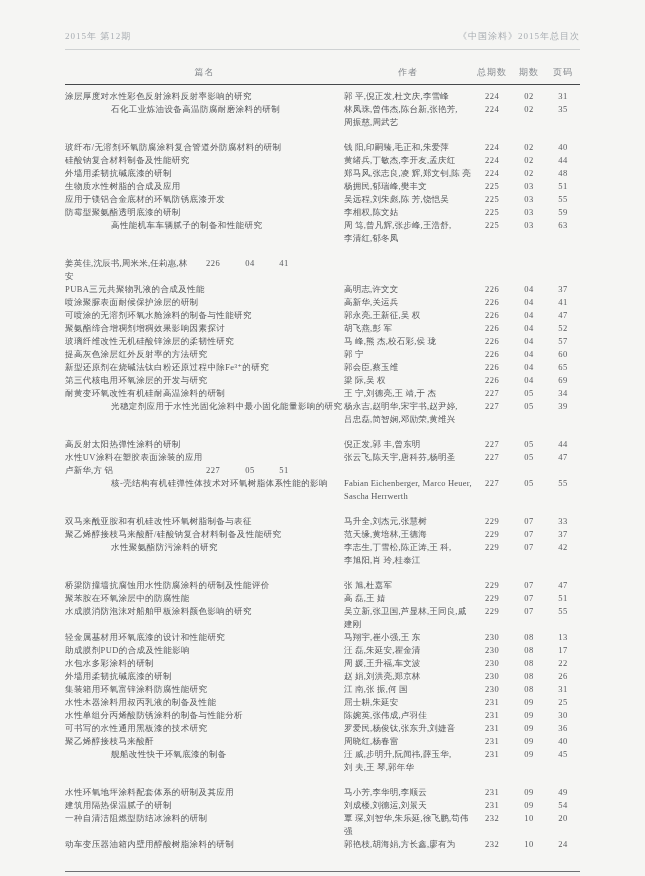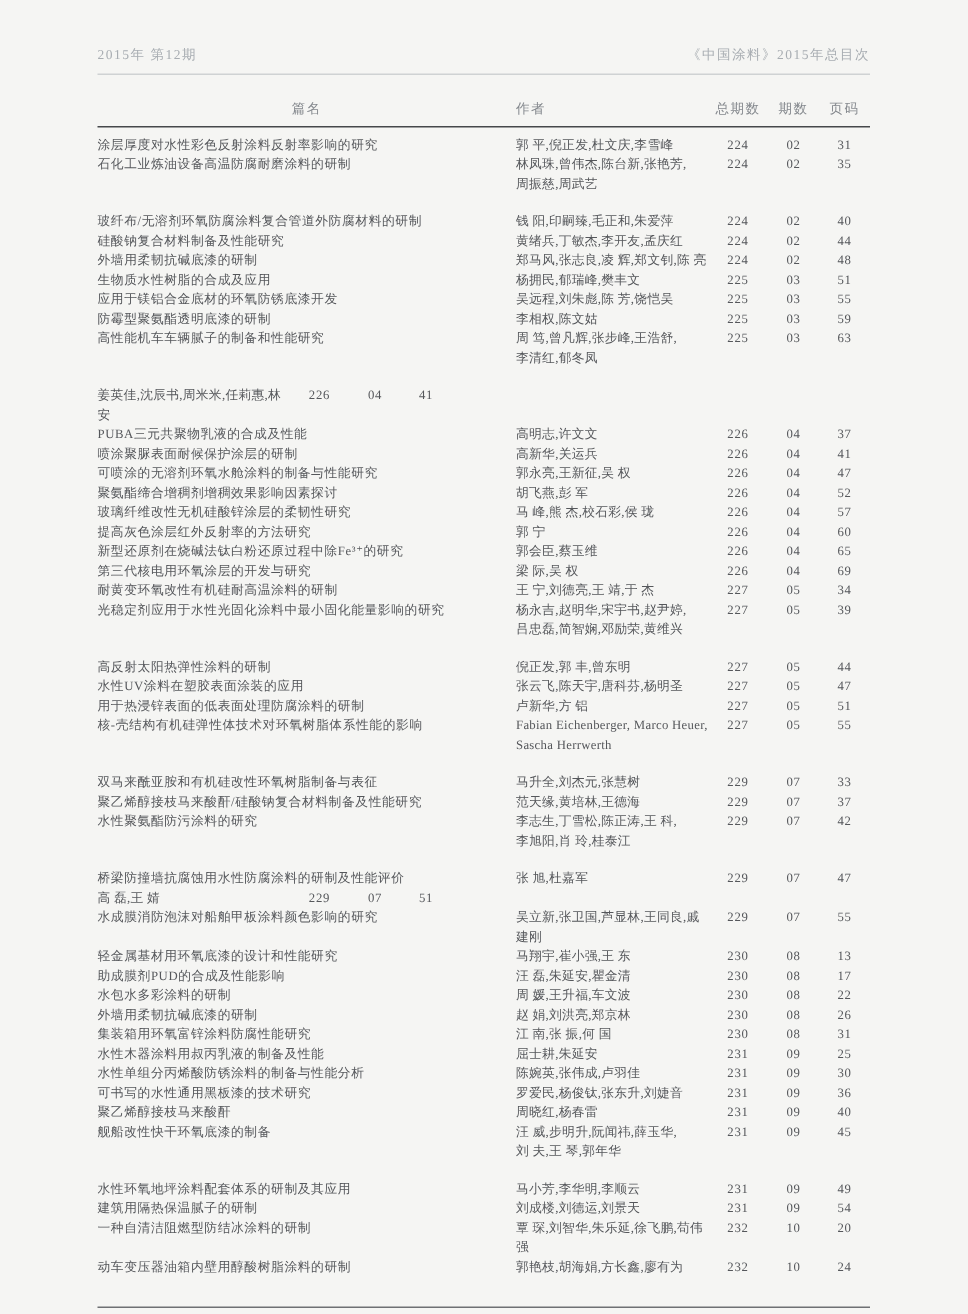--- a/index.html
+++ b/index.html
@@ -22,28 +22,28 @@
     display:flex; margin-top:16px; padding-bottom:5px;
     border-bottom:1.5px solid #46484b;
     color:#85898e; font-size:9px; letter-spacing:1px;
   }
   .c-title  { flex:1; min-width:0; }
   .c-author { width:128px; }
   .c-num    { width:40px; text-align:center; }
   .c-num2   { width:34px; text-align:center; }
   .c-num3   { width:34px; text-align:center; }
   .thead .c-title  { text-align:center; }
-  .thead .c-author { }
+  .thead .c-author { text-align:center; }
 
   .tbody { padding-top:5px; border-bottom:1px solid #6e7073; padding-bottom:20px; }
   .row { display:flex; align-items:flex-start; font-size:8.5px; line-height:13px; color:#55575b; }
   .row .c-title  { padding-right:8px; white-space:nowrap; overflow:hidden; letter-spacing:0.4px; }
   .row .c-author { letter-spacing:0.2px; }
   .row .c-num, .row .c-num2, .row .c-num3 { letter-spacing:0.5px; }
-  .row.gap { margin-bottom:12px; }
+  .row.gap { margin-bottom:12px;margin-left:46px; }
 
   .footer { margin-top:8px; }
   .footer .pagenum { text-align:right; padding-right:6px; font-size:10px; color:#9aa0a5; }
 </style>
 </head>
 <body>
 
 <div class="page">
 
   <div class="header">
@@ -276,21 +276,20 @@
     <div class="c-title">水性UV涂料在塑胶表面涂装的应用</div>
     <div class="c-author">
             <div>张云飞,陈天宇,唐科芬,杨明圣</div>
           </div>
     <div class="c-num">227</div>
     <div class="c-num2">05</div>
     <div class="c-num3">47</div>
   </div>
 
   <div class="row">
-    <div class="c-title">用于热浸锌表面的低表面处理防腐涂料的研制</div>
     <div class="c-author">
             <div>卢新华,方 铝</div>
           </div>
     <div class="c-num">227</div>
     <div class="c-num2">05</div>
     <div class="c-num3">51</div>
   </div>
 
   <div class="row gap">
     <div class="c-title">核-壳结构有机硅弹性体技术对环氧树脂体系性能的影响</div>
@@ -338,20 +337,21 @@
     <div class="c-title">桥梁防撞墙抗腐蚀用水性防腐涂料的研制及性能评价</div>
     <div class="c-author">
             <div>张 旭,杜嘉军</div>
           </div>
     <div class="c-num">229</div>
     <div class="c-num2">07</div>
     <div class="c-num3">47</div>
   </div>
 
   <div class="row">
+    <div class="c-title">聚苯胺在环氧涂层中的防腐性能</div>
     <div class="c-author">
             <div>高 磊,王 婧</div>
           </div>
     <div class="c-num">229</div>
     <div class="c-num2">07</div>
     <div class="c-num3">51</div>
   </div>
 
   <div class="row">
     <div class="c-title">水成膜消防泡沫对船舶甲板涂料颜色影响的研究</div>

